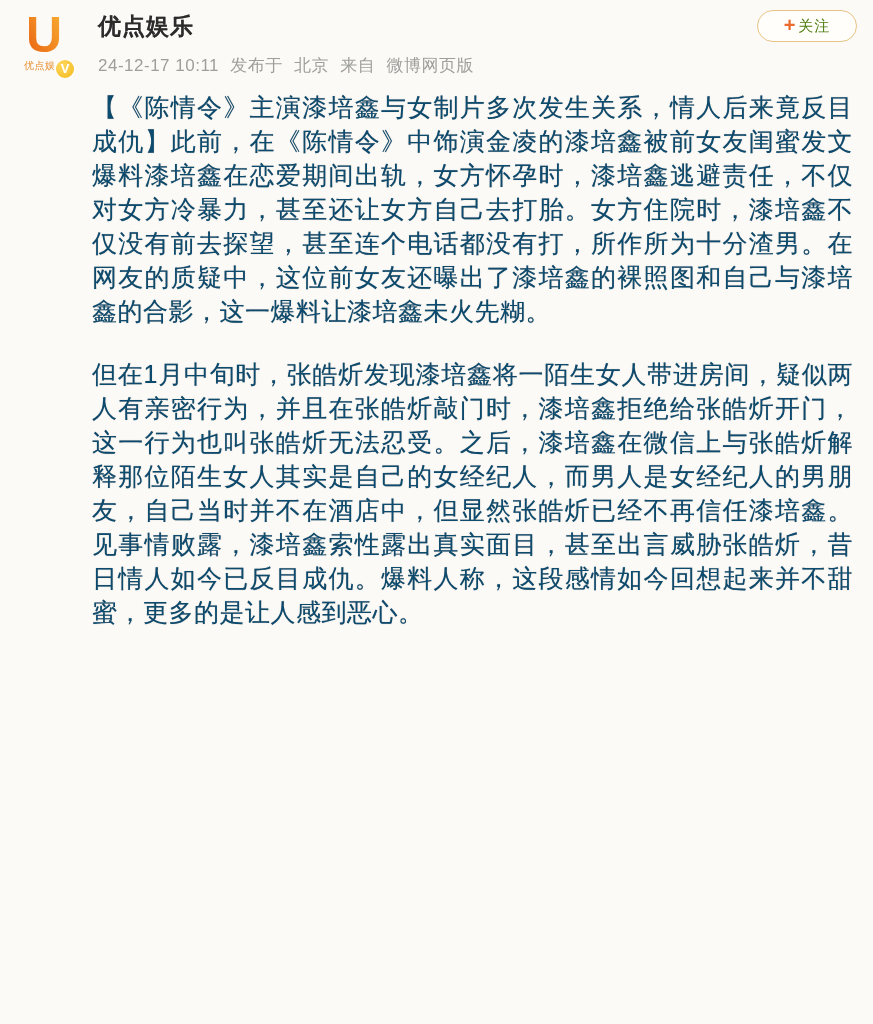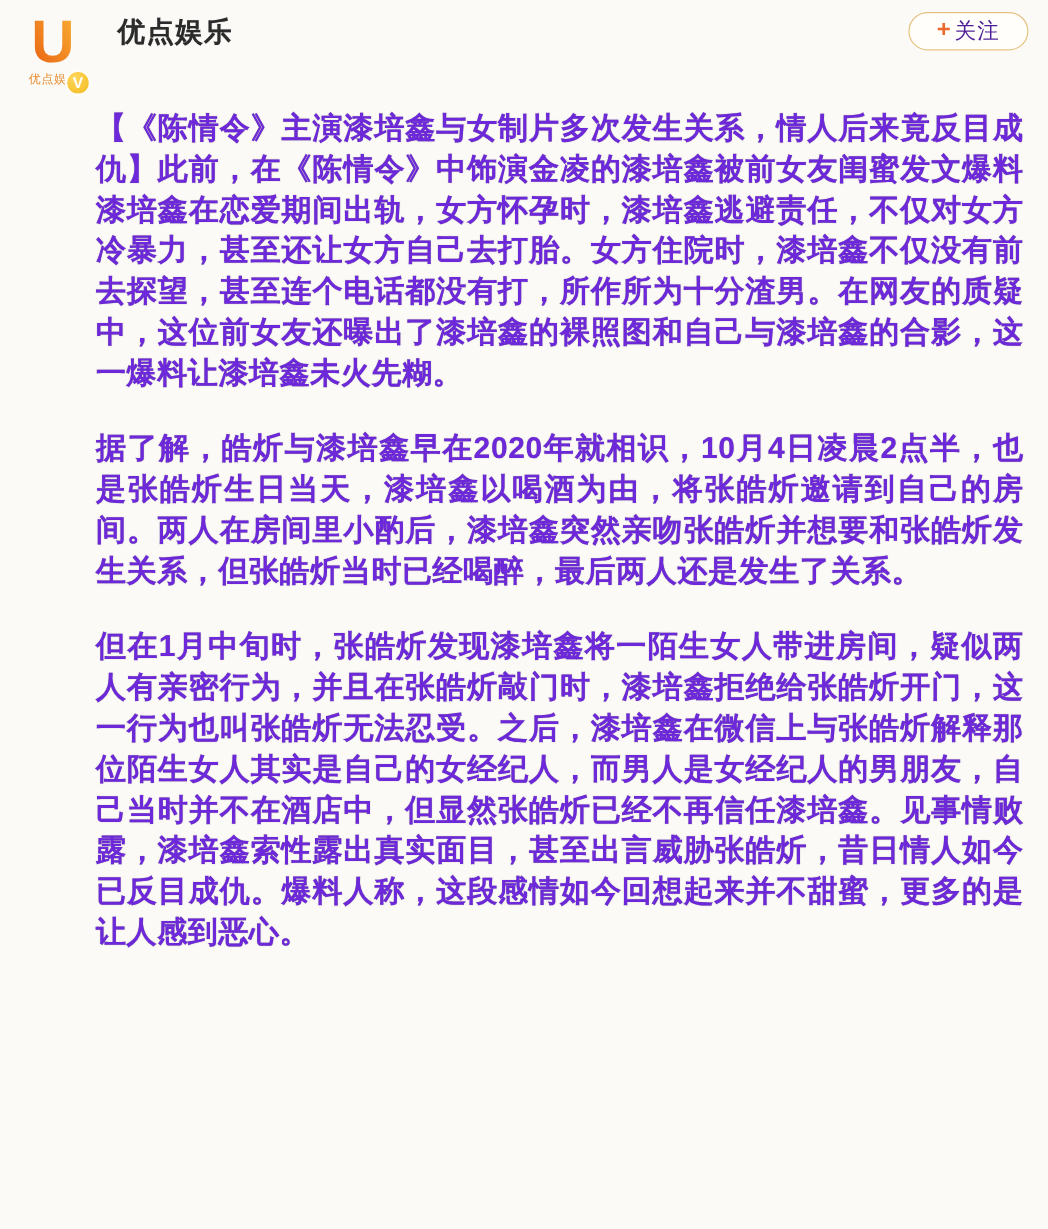--- a/index.html
+++ b/index.html
@@ -94,38 +94,39 @@
     cursor: pointer;
   }
   .follow-plus {
     color: #ec6a2e;
     font-size: 20px;
     font-weight: bold;
     line-height: 1;
     transform: translateY(-1px);
   }
   .follow-label {
-    color: #4c1d95;
-    font-size: 18px;
+    color: #4d7c0f;
+    font-size: 15px;
     letter-spacing: 1px;
   }
   
   .article {
     padding: 6px 20px 0 80px;
   }
   .article p {
     font-size: 25px;
     line-height: 34px;
-    color: #6d28d9;
-    font-weight: 700;
+    color: #0c4a6e;
+    font-weight: 400;
     text-align: justify;
     letter-spacing: 0.5px;
     margin-bottom: 29px;
     text-shadow: 0 0 0.8px rgba(60,60,60,0.55);
     filter: blur(0.25px);
+    margin-left: 12px;
   }
   .article p:last-child { margin-bottom: 0; }
 </style>
 </head>
 <body>
 
 <div class="header">
 
   <div class="avatar-wrap">
     <svg class="avatar-logo" viewBox="0 0 54 50" xmlns="http://www.w3.org/2000/svg">
@@ -136,26 +137,32 @@
         </linearGradient>
       </defs>
       <text x="27" y="44" text-anchor="middle" font-family="Liberation Sans, sans-serif" font-size="50" font-weight="bold" fill="url(#ug)">U</text>
     </svg>
     <div class="avatar-caption">优点娱乐</div>
     <div class="v-badge">V</div>
   </div>
 
   <div class="header-info">
     <div class="username">优点娱乐</div>
+    <div class="meta-row">
+      <span>24-12-17 10:11</span>
+      <span>发布于</span>
+      <span class="meta-link">北京</span>
+      <span>来自</span>
+      <span class="meta-link">微博网页版</span>
+    </div>
   </div>
 
   <div class="follow-btn">
     <span class="follow-plus">+</span>
     <span class="follow-label">关注</span>
   </div>
 
 </div>
 
 <div class="article">
   <p>【《陈情令》主演漆培鑫与女制片多次发生关系，情人后来竟反目成仇】此前，在《陈情令》中饰演金凌的漆培鑫被前女友闺蜜发文爆料漆培鑫在恋爱期间出轨，女方怀孕时，漆培鑫逃避责任，不仅对女方冷暴力，甚至还让女方自己去打胎。女方住院时，漆培鑫不仅没有前去探望，甚至连个电话都没有打，所作所为十分渣男。在网友的质疑中，这位前女友还曝出了漆培鑫的裸照图和自己与漆培鑫的合影，这一爆料让漆培鑫未火先糊。</p>
-  <p>据了解，皓炘与漆培鑫早在2020年就相识，10月4日凌晨2点半，也是张皓炘生日当天，漆培鑫以喝酒为由，将张皓炘邀请到自己的房间。两人在房间里小酌后，漆培鑫突然亲吻张皓炘并想要和张皓炘发生关系，但张皓炘当时已经喝醉，最后两人还是发生了关系。</p>
   <p>但在1月中旬时，张皓炘发现漆培鑫将一陌生女人带进房间，疑似两人有亲密行为，并且在张皓炘敲门时，漆培鑫拒绝给张皓炘开门，这一行为也叫张皓炘无法忍受。之后，漆培鑫在微信上与张皓炘解释那位陌生女人其实是自己的女经纪人，而男人是女经纪人的男朋友，自己当时并不在酒店中，但显然张皓炘已经不再信任漆培鑫。见事情败露，漆培鑫索性露出真实面目，甚至出言威胁张皓炘，昔日情人如今已反目成仇。爆料人称，这段感情如今回想起来并不甜蜜，更多的是让人感到恶心。</p>
 </div>
 
 </body></html>

